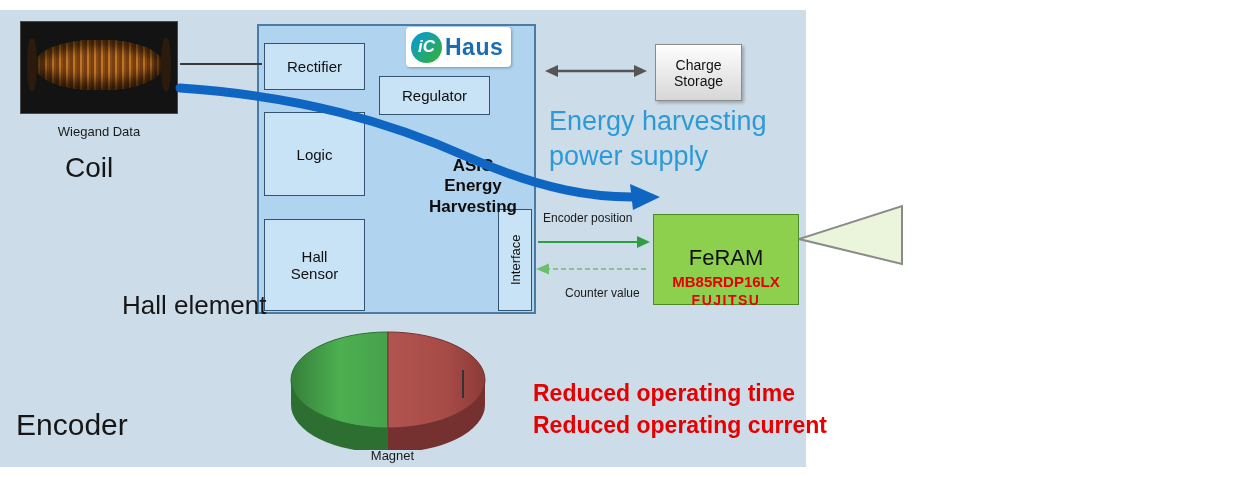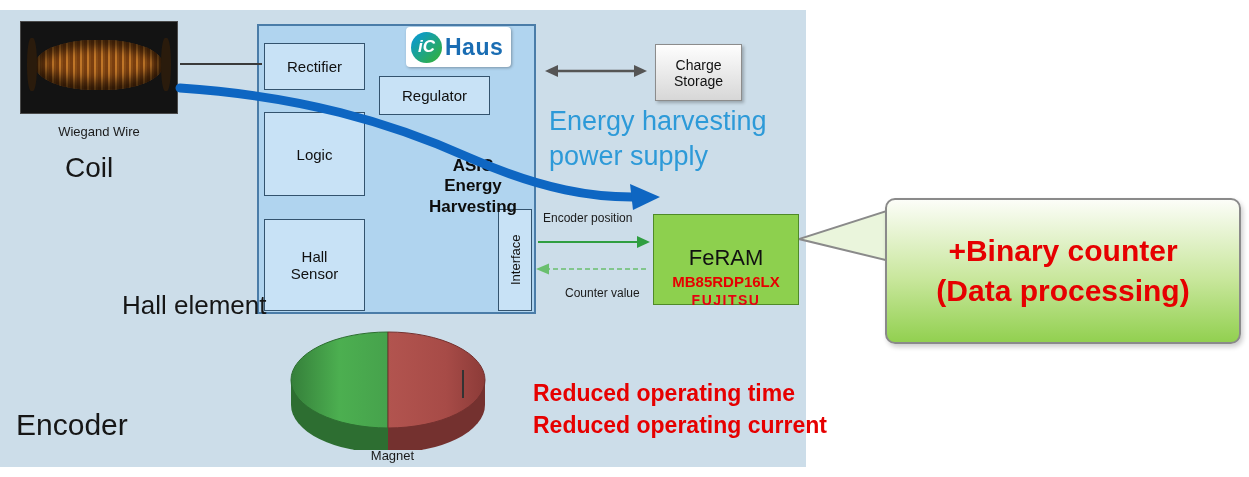--- a/index.html
+++ b/index.html
@@ -71,21 +71,21 @@
 
 <div class="canvas">
 
   <div class="panel"></div>
 
   <div class="photo">
     <div class="wire-body"></div>
     <div class="wire-end" style="left:4%;"></div>
     <div class="wire-end" style="right:4%;"></div>
   </div>
-  <div class="photo-caption">Wiegand Wire</div>
+  <div class="photo-caption">Wiegand Data</div>
   <div class="big-label" style="left:65px; top:152px; font-size:28px;">Coil</div>
 
   <div class="asic-main"></div>
   <div class="blk" style="left:264px; top:43px; width:101px; height:47px;">Rectifier</div>
   <div class="blk" style="left:379px; top:76px; width:111px; height:39px;">Regulator</div>
   <div class="blk" style="left:264px; top:112px; width:101px; height:84px;">Logic</div>
   <div class="blk" style="left:264px; top:219px; width:101px; height:92px;">Hall
 Sensor</div>
   <div class="blk interface-blk" style="left:498px; top:209px; width:34px; height:102px;">Interface</div>
   <div class="asic-title ml">ASIC
@@ -105,24 +105,20 @@
 
   <div class="feram">
     <div class="feram-title">FeRAM</div>
     <div class="feram-part">MB85RDP16LX</div>
     <div class="feram-brand">FUJITSU</div>
   </div>
 
   <div class="signal-label" style="left:543px; top:211px;">Encoder position</div>
   <div class="signal-label" style="left:545px; top:286px;margin-left:20px;">Counter value</div>
 
-  <div class="callout">
-    <div class="callout-text ml">+Binary counter
-(Data processing)</div>
-  </div>
 
   <div class="big-label" style="left:122px; top:290px; font-size:26px;">Hall element</div>
   <div class="big-label" style="left:16px; top:408px; font-size:30px;">Encoder</div>
 
   <div class="notes ml">Reduced operating time
 Reduced operating current</div>
 
   <svg class="pie-svg" width="215" height="124" viewBox="0 0 215 124">
     <defs>
       <linearGradient id="gGreen" x1="0" y1="0" x2="1" y2="0">

